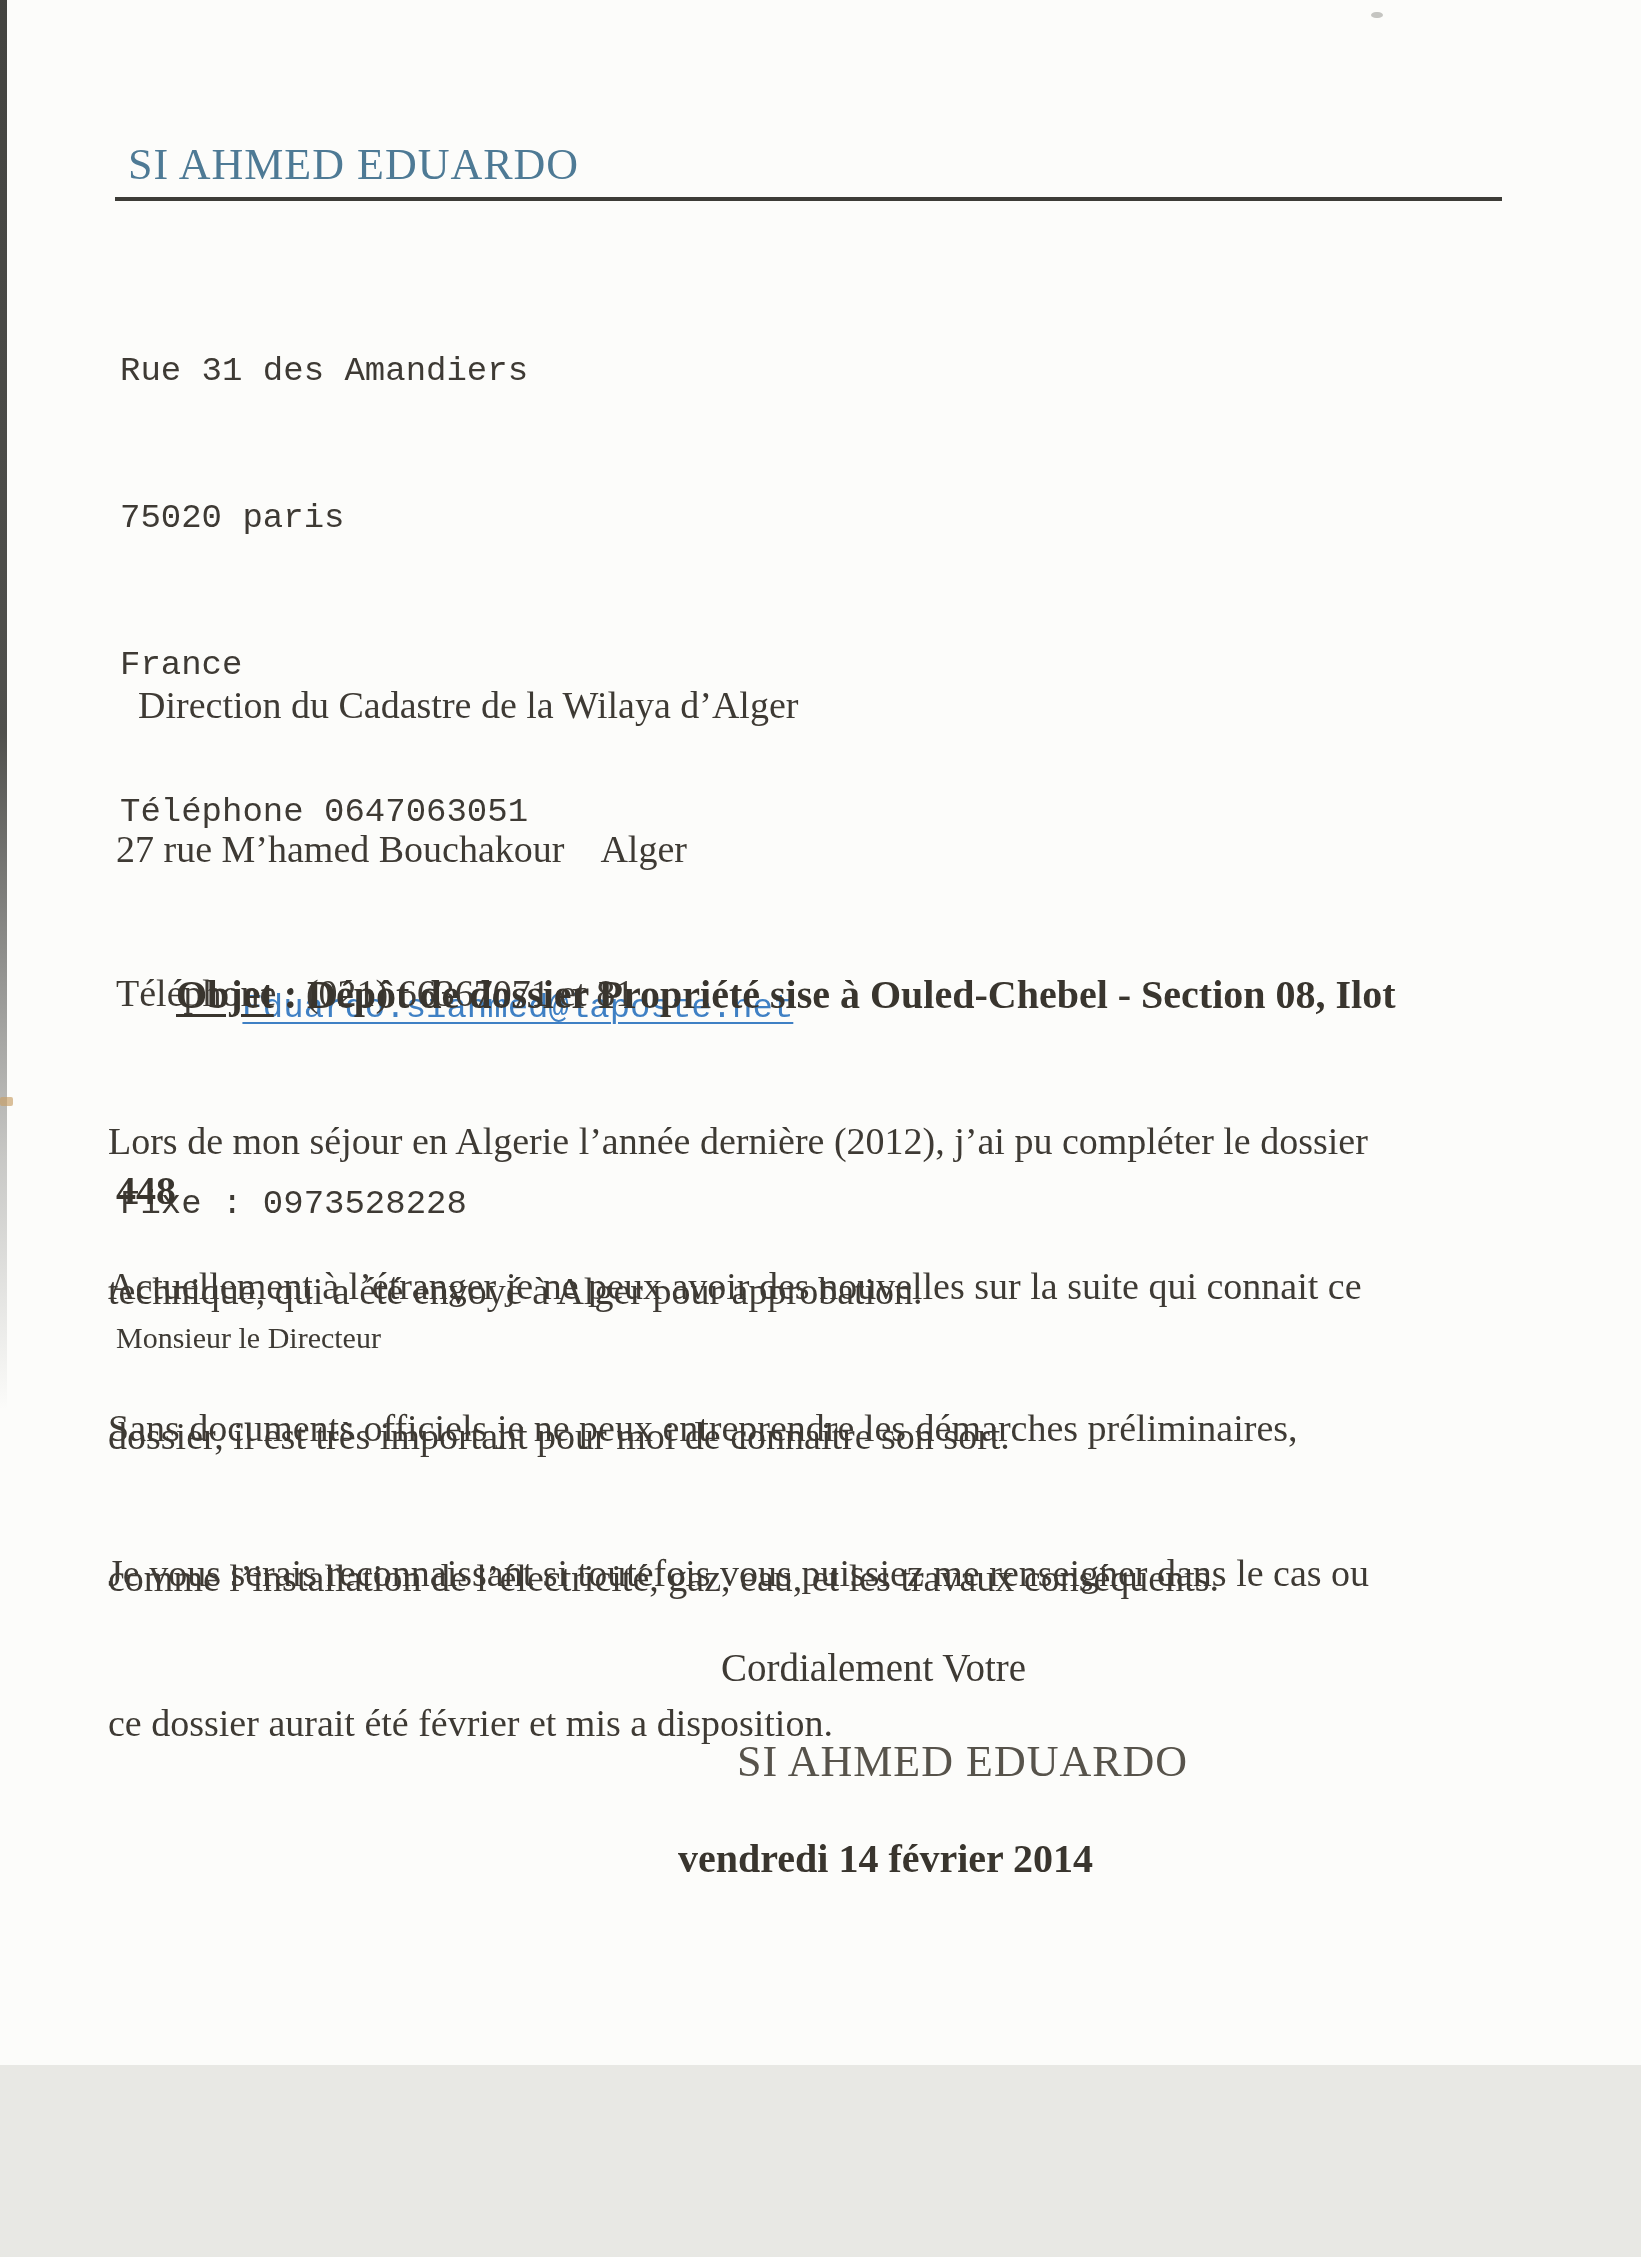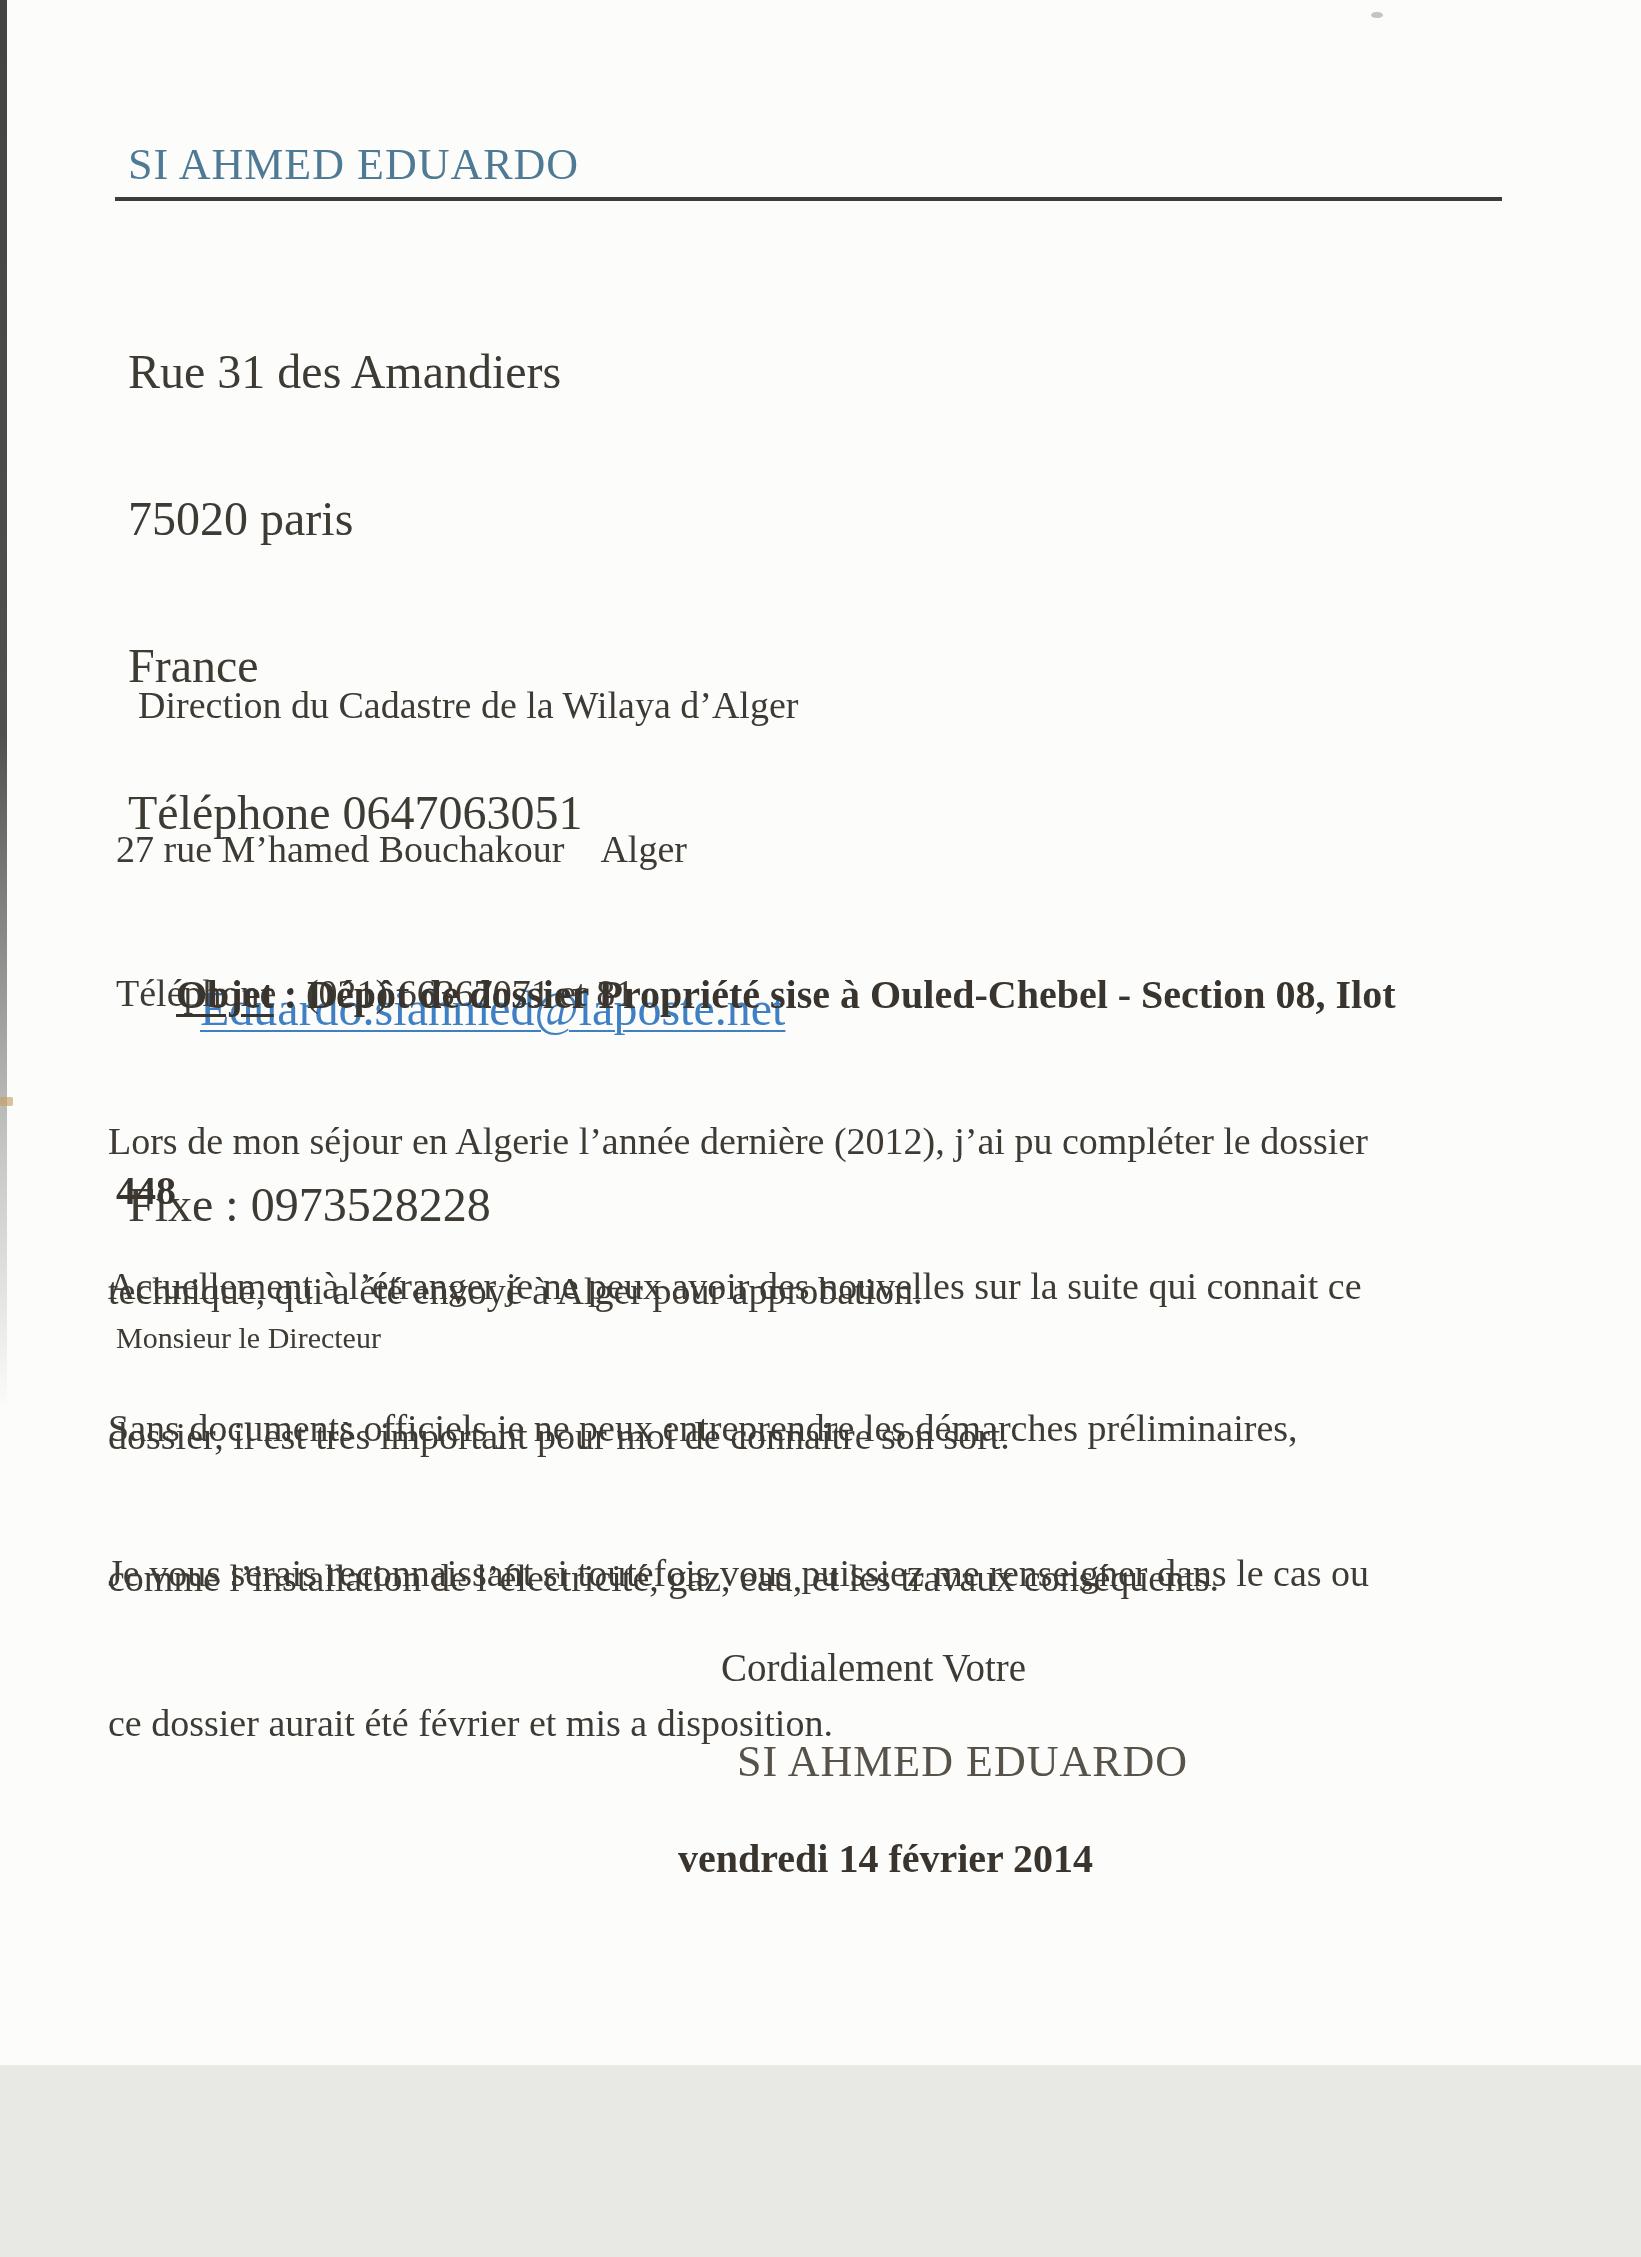--- a/index.html
+++ b/index.html
@@ -34,22 +34,22 @@
     font-size:44px;letter-spacing:1px;
     color:var(--header-color,#4e7a95);
     white-space:nowrap;
   }
   .header-rule{
     position:absolute;left:115px;top:197px;width:1387px;height:3.9px;
     background:#3d3c37;
   }
   
   .sender-block{
-    position:absolute;left:128px;top:249px;
-    font-size:48px;line-height:49px;white-space:pre-wrap;
+    position:absolute;left:120px;top:249px;
+    font-size:34px;line-height:49px;white-space:pre-wrap;font-family:Liberation Mono, monospace;
   }
   .email-link{
     color:var(--link-color,#3f80c4);
     text-decoration:underline;
     text-decoration-thickness:2.4px;
     text-underline-offset:4.8px;
     cursor:pointer;
   }
   
   .recipient-block{

